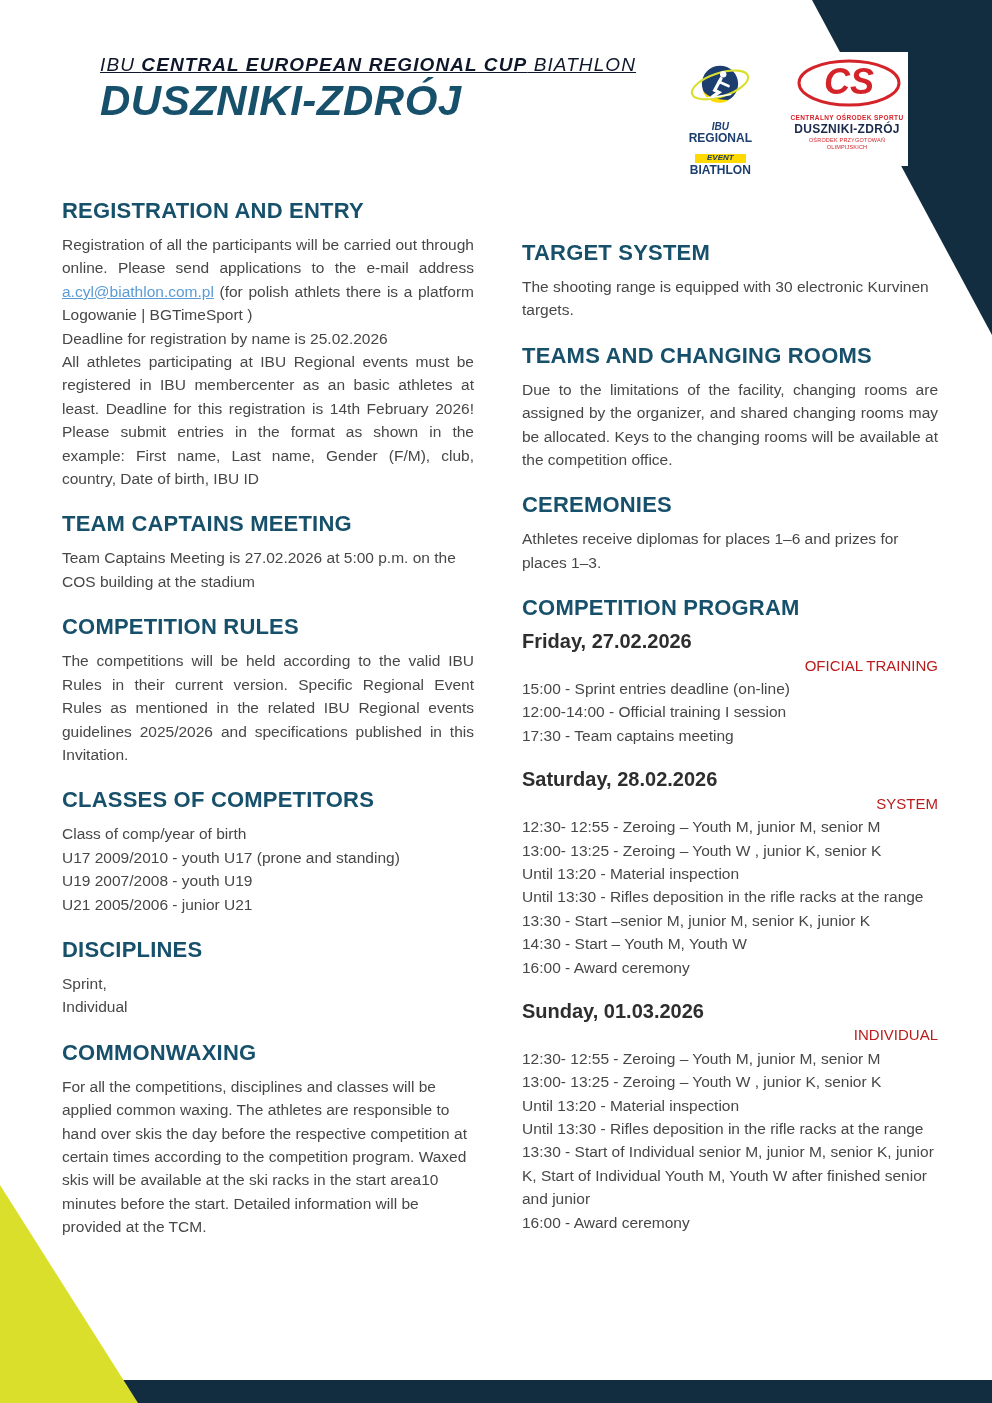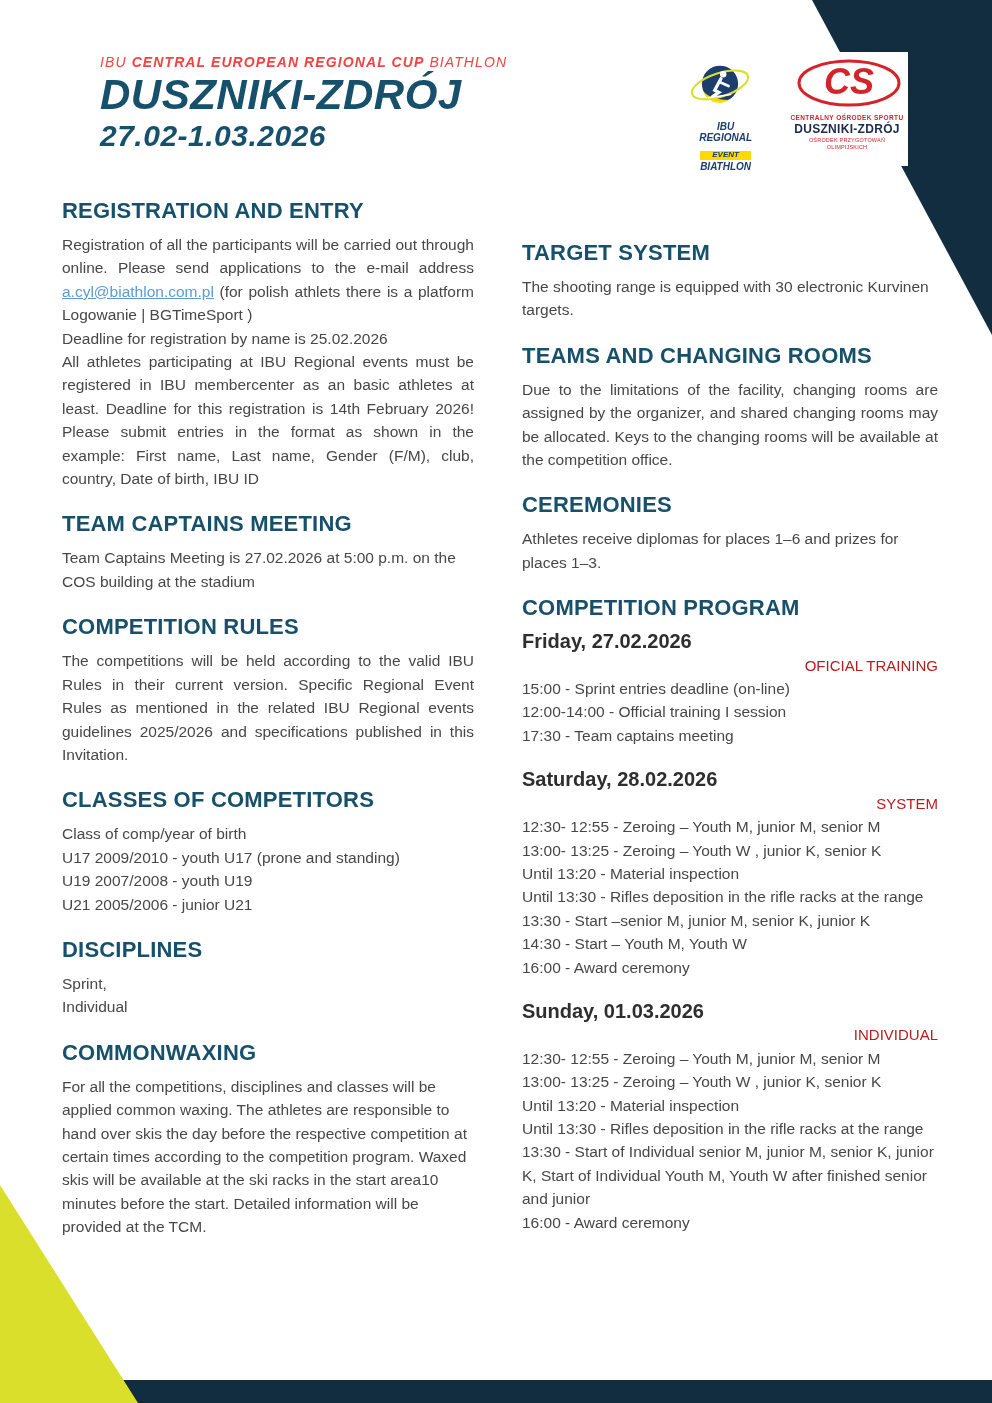--- a/index.html
+++ b/index.html
@@ -34,22 +34,22 @@
     position: absolute; left: 0; bottom: 0;
     width: 138px; height: 218px;
     background: #d9df2b;
     clip-path: polygon(0 0, 100% 100%, 0 100%);
     z-index: 2;
   }
 
   
   .header { position: absolute; left: 100px; top: 54px; z-index: 3; }
   .kicker {
-    font-size: 14px; font-style: italic; color: #ef4444;
-    letter-spacing: 1.1px; white-space: nowrap;
+    font-size: 19px; font-style: italic; color: #0f172a;
+    letter-spacing: 1.1px; white-space: nowrap; text-decoration: underline;
   }
   .kicker .k-light { font-weight: 400; }
   .kicker .k-strong { font-weight: 700; }
   .title {
     margin-top: 3px;
     font-size: 42px; font-style: italic; font-weight: 700;
     color: #17506b; letter-spacing: 0.5px; line-height: 1.05;
   }
   .dates {
     margin-top: 2px;
@@ -61,21 +61,21 @@
   .logo-card {
     position: absolute; top: 52px;
     background: #ffffff; z-index: 3;
     display: flex; flex-direction: column; align-items: flex-end;
     padding: 5px 4px;
   }
   .logo-ibu { left: 652px; width: 104px; height: 114px; }
   .logo-cos { left: 786px; width: 122px; height: 114px; }
   .ibu-text { text-align: center; line-height: 1.12; margin-top: 2px; }
   .ibu-l1 { font-size: 10px; font-weight: 700; font-style: italic; color: #1c3e6e; }
-  .ibu-l2, .ibu-l4 { font-size: 10px; font-weight: 700; font-style: italic; color: #1c3e6e; }
+  .ibu-l2, .ibu-l4 { font-size: 12px; font-weight: 700; color: #1c3e6e; }
   .ibu-l3 { font-size: 8px; font-weight: 700; font-style: italic; color: #1c3e6e; background: #ffd900; padding: 0 12px; display: inline-block; }
   .cos-text { text-align: center; line-height: 1.25; margin-top: 1px; }
   .cos-l1 { font-size: 6.5px; font-weight: 700; color: #d5232a; letter-spacing: 0.4px; }
   .cos-l2 { font-size: 12px; font-weight: 700; color: #1b2a4a; letter-spacing: 0.3px; }
   .cos-l3 { font-size: 5.5px; font-weight: 400; color: #d5232a; letter-spacing: 0.2px; }
 
   
   .col { position: absolute; z-index: 3; }
   .col-left  { left: 62px;  top: 198px; width: 412px; }
   .col-right { left: 522px; top: 240px; width: 416px; }
@@ -105,21 +105,20 @@
 
   <div class="deco-top-right"></div>
   <div class="deco-bottom-bar"></div>
   <div class="deco-bottom-left"></div>
 
   <header class="header">
     <div class="kicker">
       <span class="k-light">IBU </span><span class="k-strong">CENTRAL EUROPEAN REGIONAL CUP</span><span class="k-light"> BIATHLON</span>
     </div>
     <h1 class="title">DUSZNIKI-ZDRÓJ</h1>
-    <div class="dates">27.02-1.03.2026</div>
   </header>
 
   <div class="logo-card logo-ibu">
     <span>
       <svg width="64" height="58" viewBox="0 0 120 108" aria-hidden="true">
         <circle cx="60" cy="50" r="34" fill="#1c3e6e"></circle>
         <path d="M26 58 A34 34 0 0 0 78 80 A50 24 0 0 1 26 58 Z" fill="#ffd900"></path>
         <ellipse cx="60" cy="52" rx="55" ry="22" fill="none" stroke="#d9df2b" stroke-width="4" transform="rotate(-18 60 52)"></ellipse>
         <circle cx="66" cy="32" r="6" fill="#ffffff"></circle>
         <path d="M62 40 L50 62 L58 66 L46 74" fill="none" stroke="#ffffff" stroke-width="6" stroke-linecap="round"></path>

